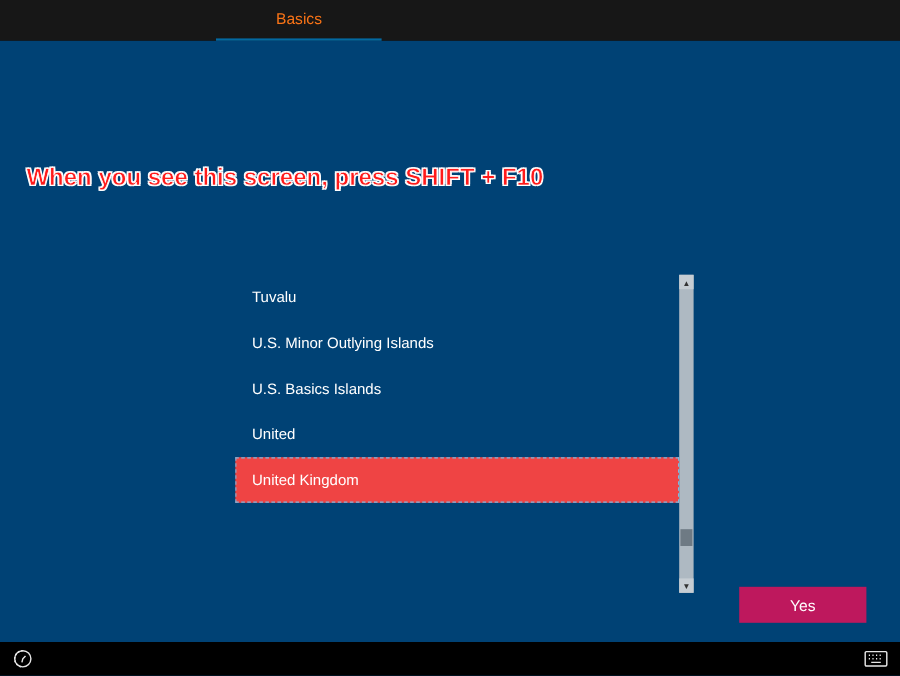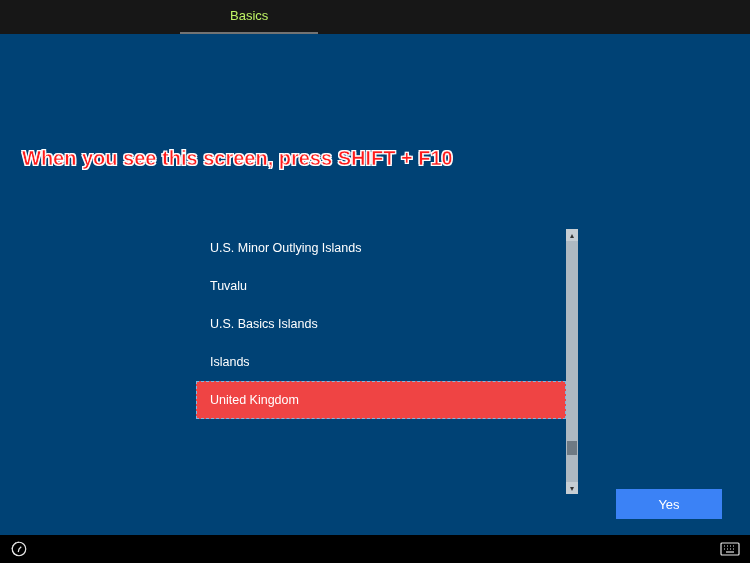--- a/index.html
+++ b/index.html
@@ -13,41 +13,41 @@
     display: flex;
     align-items: stretch;
     padding-left: 180px;
   }
   .tab {
     color: #c8c8c8;
     font-size: 13px;
     padding: 8px 50px 6px 50px;
     border-bottom: 2px solid transparent;
   }
-  .tab.active { color: #bef264; border-bottom: 2px solid #737373; }
+  .tab.active { color: #f97316; border-bottom: 2px solid #0369a1; }
 
   
   .main {
     flex: 1;
     background: #004275;
     position: relative;
     overflow: hidden;
   }
   .heading {
     color: #fff;
     font-weight: 300;
     font-size: 29px;
     text-align: center;
     margin-top: 42px;
     letter-spacing: 0.2px;
   }
   .annot {
     position: absolute;
     left: 22px;
-    top: 112px;
+    top: 102px;
     color: #ff1a1a;
     font-weight: 700;
     font-size: 20px;
     line-height: 1.25;
     -webkit-text-stroke: 0.6px #fff;
     text-shadow:
       -1px -1px 0 #fff,
        1px -1px 0 #fff,
       -1px  1px 0 #fff,
        1px  1px 0 #fff;
@@ -100,21 +100,21 @@
     background: #6e7a84;
   }
 
   
   .yes-btn {
     position: absolute;
     right: 28px;
     bottom: 16px;
     width: 106px;
     height: 30px;
-    background: #3b82f6;
+    background: #be185d;
     color: #fff;
     font-size: 13px;
     display: flex;
     align-items: center;
     justify-content: center;
     border: none;
     cursor: pointer;
   }
 
   
@@ -137,24 +137,24 @@
 </div>
 
 <div class="main">
 
   <div class="annot">
     <div>When you see this screen, press SHIFT + F10</div>
   </div>
 
   <div class="listwrap">
     <div class="list" id="region-list">
+        <div class="item">Tuvalu</div>
         <div class="item">U.S. Minor Outlying Islands</div>
-        <div class="item">Tuvalu</div>
         <div class="item">U.S. Basics Islands</div>
-        <div class="item">Islands</div>
+        <div class="item">United</div>
         <div class="item selected">United Kingdom</div>
       </div>
     <div class="scrollbar">
       <div class="sb-btn sb-up">
         <span>▴</span>
       </div>
       <div class="sb-thumb" id="sb-thumb" style="top: 212.03px; height: 14.46px;"></div>
       <div class="sb-btn sb-down">
         <span>▾</span>
       </div>

